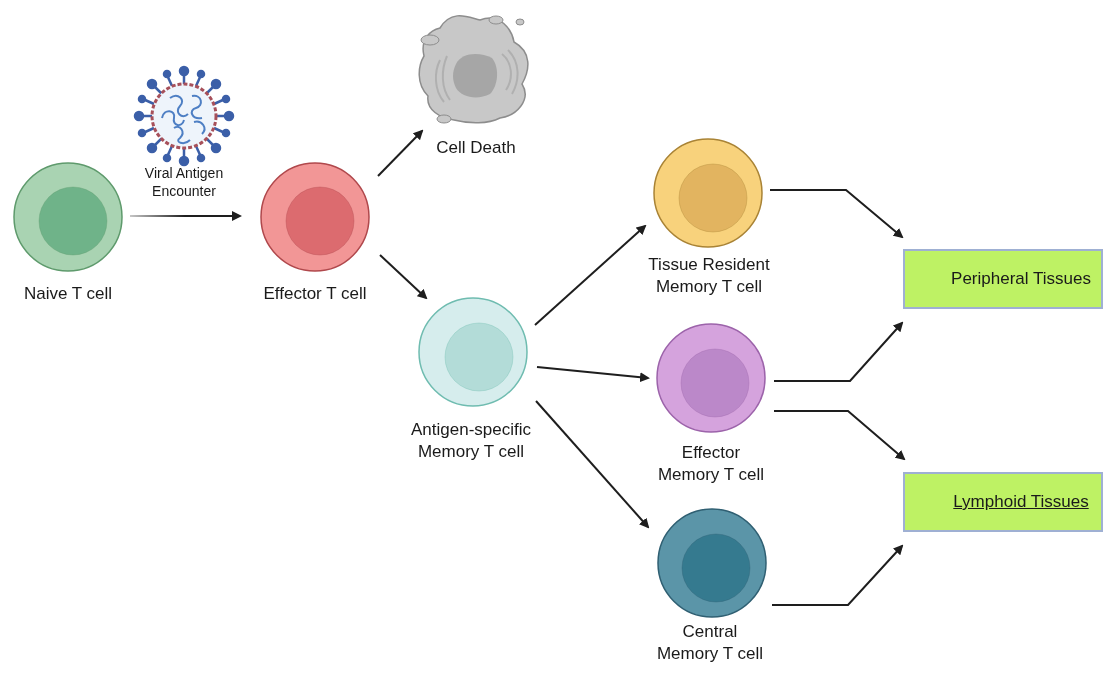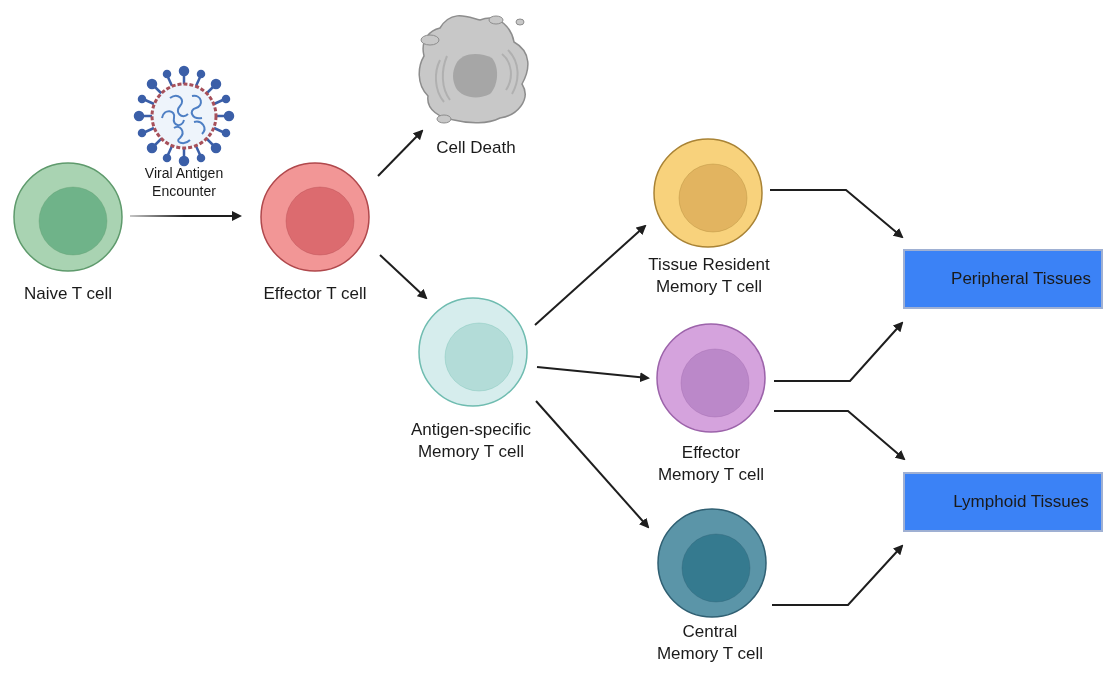--- a/index.html
+++ b/index.html
@@ -1,20 +1,20 @@
 <!DOCTYPE html>
 <html><head>
 <meta charset="utf-8">
 <style>
   html,body{margin:0;padding:0;background:#fff;}
   body{width:1118px;height:681px;position:relative;overflow:hidden;font-family:"Liberation Sans",sans-serif;}
   svg{position:absolute;left:0;top:0;}
   .lbl{font-family:"Liberation Sans",sans-serif;font-size:17px;fill:#1a1a1a;text-anchor:middle;}
   .lbl-sm{font-family:"Liberation Sans",sans-serif;font-size:14px;fill:#1a1a1a;text-anchor:middle;}
-  .box{position:absolute;background:#3b82f6;border:2px solid #9fb0d3;box-sizing:border-box;display:flex;align-items:center;justify-content:center;font-size:17px;color:#1a1a1a;padding-left:36px;}
+  .box{position:absolute;background:#bef264;border:2px solid #9fb0d3;box-sizing:border-box;display:flex;align-items:center;justify-content:center;font-size:17px;color:#1a1a1a;padding-left:36px;}
 </style>
 </head>
 <body>
 
 <svg width="1118" height="681" viewBox="0 0 1118 681">
   <defs>
     <marker id="ah" markerWidth="10" markerHeight="10" refX="8" refY="5" orient="auto" markerUnits="userSpaceOnUse">
       <path d="M0,0 L10,5 L0,10 Z" fill="#1e1e1e"></path>
     </marker>
     <linearGradient id="fadeA" gradientUnits="userSpaceOnUse" x1="130" y1="0" x2="240" y2="0">
@@ -137,15 +137,15 @@
 
   <polyline points="770,190 846,190 902,237" fill="none" stroke="#1e1e1e" stroke-width="2" marker-end="url(#ah)"></polyline>
   <polyline points="774,381 850,381 902,323" fill="none" stroke="#1e1e1e" stroke-width="2" marker-end="url(#ah)"></polyline>
   <polyline points="774,411 848,411 904,459" fill="none" stroke="#1e1e1e" stroke-width="2" marker-end="url(#ah)"></polyline>
   <polyline points="772,605 848,605 902,546" fill="none" stroke="#1e1e1e" stroke-width="2" marker-end="url(#ah)"></polyline>
 </svg>
 
 <div class="box" style="left:903px;top:249px;width:200px;height:60px;">
   <span>Peripheral Tissues</span>
 </div>
-<div class="box" style="left:903px;top:472px;width:200px;height:60px;">
+<div class="box" style="left:903px;top:472px;width:200px;height:60px;text-decoration:underline;">
   <span>Lymphoid Tissues</span>
 </div>
 
 </body></html>

